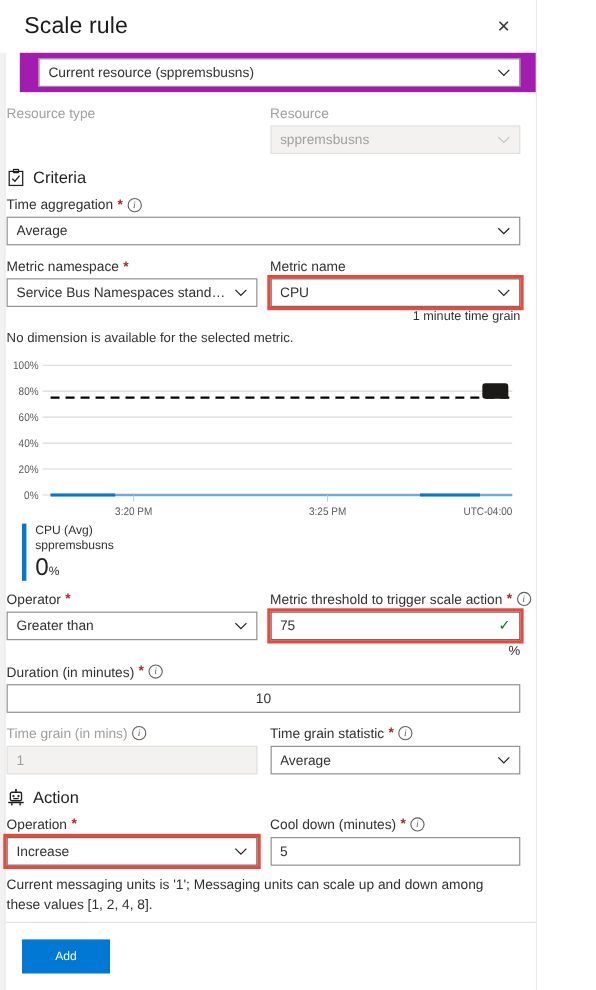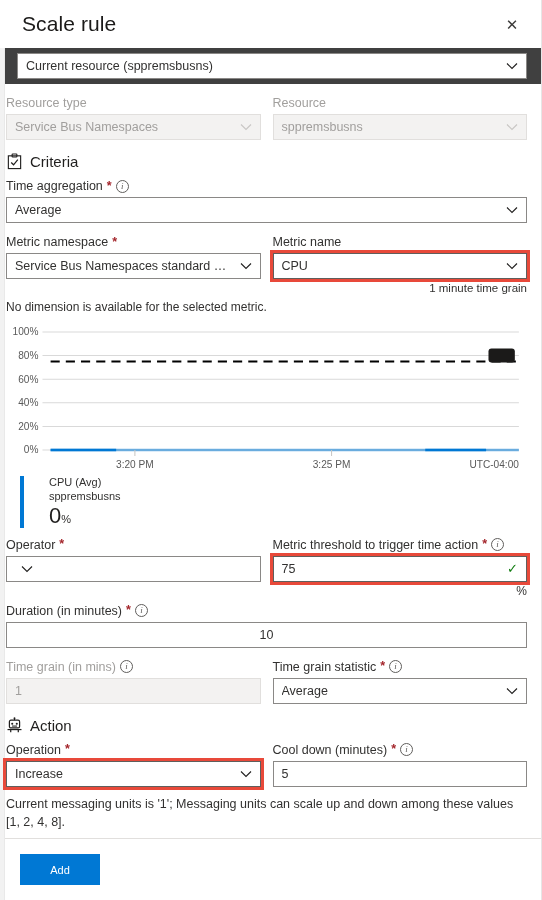--- a/index.html
+++ b/index.html
@@ -16,21 +16,21 @@
     font-size: 12.5px;
     color: #201f1e;
     overflow: hidden;
     position: relative;
   }
 
   
   .panel {
     position: absolute;
     left: 0; top: 0;
-    width: 542px;
+    width: 488px;
     height: 900px;
     background: #ffffff;
     border-right: 1px solid #e6e6e6;
     display: flex;
     flex-direction: column;
   }
   .edge-strip {
     position: absolute;
     left: 0; top: 48px;
     width: 5px;
@@ -62,24 +62,25 @@
     color: #3b3a39;
     font-size: 15px;
     line-height: 1;
     background: transparent;
     border: none;
   }
 
   
   .scope-band {
     flex: 0 0 36px;
-    background: #404040;
+    background: #a21caf;
     display: flex;
     align-items: center;
     padding: 0 14px 0 17px;
+    margin-left: 18px;
   }
 
   
   .body {
     flex: 1 1 auto;
     padding: 12px 14px 0 6px;
     overflow: hidden;
     background: #ffffff;
   }
 
@@ -211,21 +212,21 @@
     display: flex;
     margin-top: 6px;
     padding-left: 14px;
   }
   .legend-bar {
     width: 4px;
     background: #0078d4;
     flex: 0 0 4px;
     margin-right: 8px;
   }
-  .legend-text { line-height: 1.25; margin-left: 17px; }
+  .legend-text { line-height: 1.25; }
   .legend-metric { font-size: 11px; color: #323130; }
   .legend-res { font-size: 11px; color: #323130; }
   .legend-value {
     font-size: 22px;
     color: #201f1e;
     line-height: 1.1;
     margin-top: 1px;
   }
   .legend-unit { font-size: 11px; color: #323130; }
 
@@ -284,28 +285,20 @@
           </svg>
       </span>
     </div>
   </div>
 
   <div class="body">
 
     <div class="row2">
       <div class="col">
         <div class="field-label disabled">Resource type</div>
-        <div class="control disabled">
-          <span class="val">Service Bus Namespaces</span>
-          <span class="chev">
-            <svg viewBox="0 0 12 12">
-                <path d="M1 3.5 L6 8.5 L11 3.5" fill="none" stroke="currentColor" stroke-width="1.1"></path>
-              </svg>
-          </span>
-        </div>
       </div>
       <div class="col">
         <div class="field-label disabled">Resource</div>
         <div class="control disabled">
           <span class="val">sppremsbusns</span>
           <span class="chev">
             <svg viewBox="0 0 12 12">
                 <path d="M1 3.5 L6 8.5 L11 3.5" fill="none" stroke="currentColor" stroke-width="1.1"></path>
               </svg>
           </span>
@@ -420,30 +413,31 @@
       </div>
     </div>
 
     <div class="row2 mt10">
       <div class="col">
         <div class="field-label">
           <span>Operator</span>
           <span class="req">*</span>
         </div>
         <div class="control">
+          <span class="val">Greater than</span>
           <span class="chev">
             <svg viewBox="0 0 12 12">
                 <path d="M1 3.5 L6 8.5 L11 3.5" fill="none" stroke="currentColor" stroke-width="1.1"></path>
               </svg>
           </span>
         </div>
       </div>
       <div class="col">
         <div class="field-label">
-          <span>Metric threshold to trigger time action</span>
+          <span>Metric threshold to trigger scale action</span>
           <span class="req">*</span>
           <span class="info-icon">i</span>
         </div>
         <div class="control input highlight">
           <span class="val">75</span>
           <span class="check-ok">✓</span>
         </div>
         <div class="suffix-right">%</div>
       </div>
     </div>

